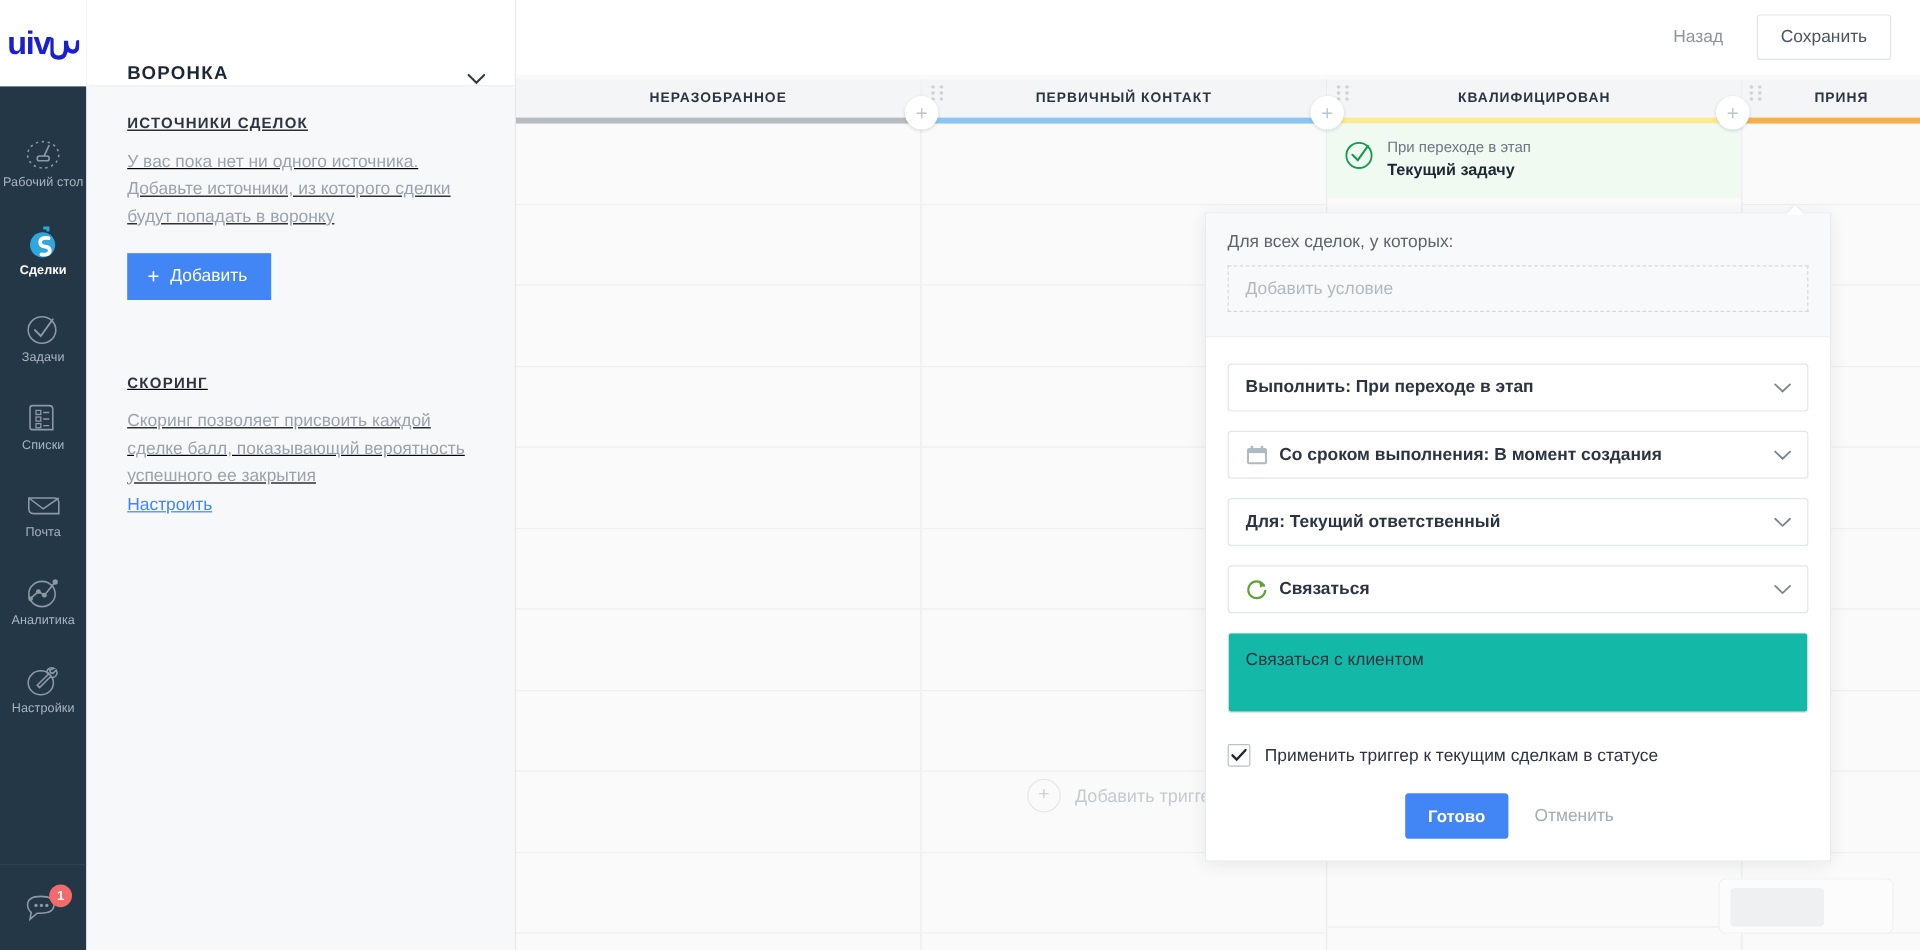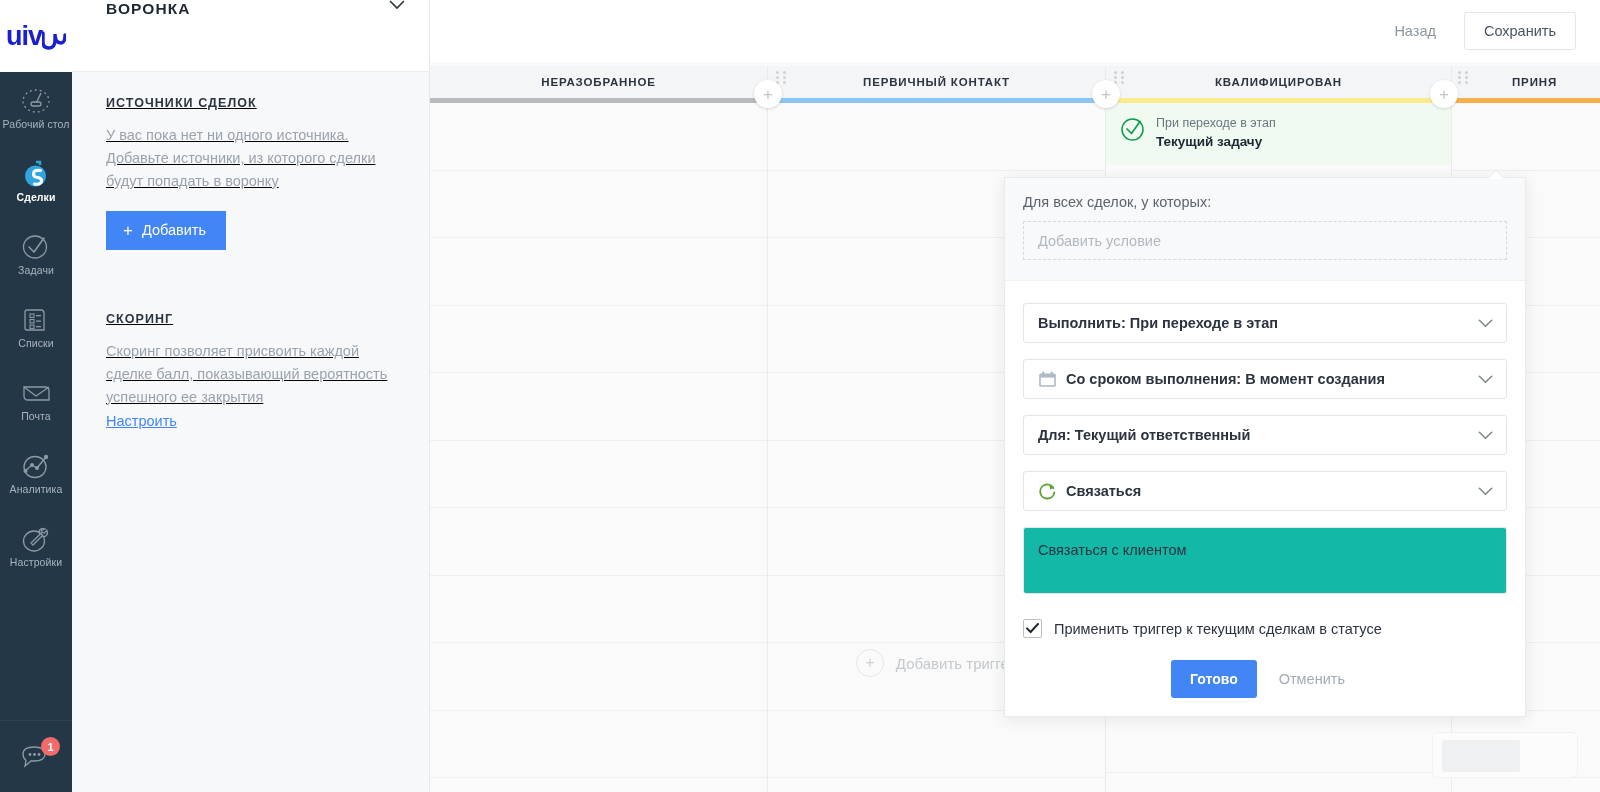--- a/index.html
+++ b/index.html
@@ -23,21 +23,21 @@
     height: 72px; background: #ffffff;
     display: flex; align-items: center; justify-content: center;
   }
   .logo-mark {
     font-size: 27px; font-weight: 700; letter-spacing: -1px;
     color: #1a20d0; line-height: 1; display: flex; align-items: flex-end;
   }
   .rail-items { flex: 1; padding-top: 14px; }
   .rail-item {
     height: 73px; display: flex; flex-direction: column;
-    align-items: center; justify-content: flex-start; gap: 3px;
+    align-items: center; justify-content: flex-end; gap: 3px;
     cursor: pointer; position: relative;
   }
   .rail-item .ri-ico {
     width: 34px; height: 30px; display: flex;
     align-items: center; justify-content: center;
   }
   .rail-item .ri-lab {
     font-size: 10.5px; color: #a9b4bf; text-align: center;
     line-height: 1.12; letter-spacing: .1px; max-width: 68px;
   }
@@ -55,21 +55,21 @@
     padding: 0 5px;
   }
 
   
   .panel {
     position: absolute; left: 72px; top: 0; width: 358px; height: 792px;
     background: #f7f8f9; border-right: 1px solid #e6e8ea;
   }
   .panel-head {
     height: 72px; background: #ffffff; border-bottom: 1px solid #eceef0;
-    display: flex; align-items: flex-start; padding: 0 24px 0 34px;
+    display: flex; align-items: flex-end; padding: 0 24px 0 34px;
     justify-content: space-between; cursor: pointer;
   }
   .panel-title {
     font-size: 15.5px; font-weight: 700; color: #1e2833;
     letter-spacing: 1.1px;
   }
   .chev { width: 16px; height: 10px; flex: none; }
   .panel-body { padding: 24px 34px 0 34px; text-decoration: underline; }
   .sec-title {
     font-size: 12.5px; font-weight: 700; color: #2b3440;

